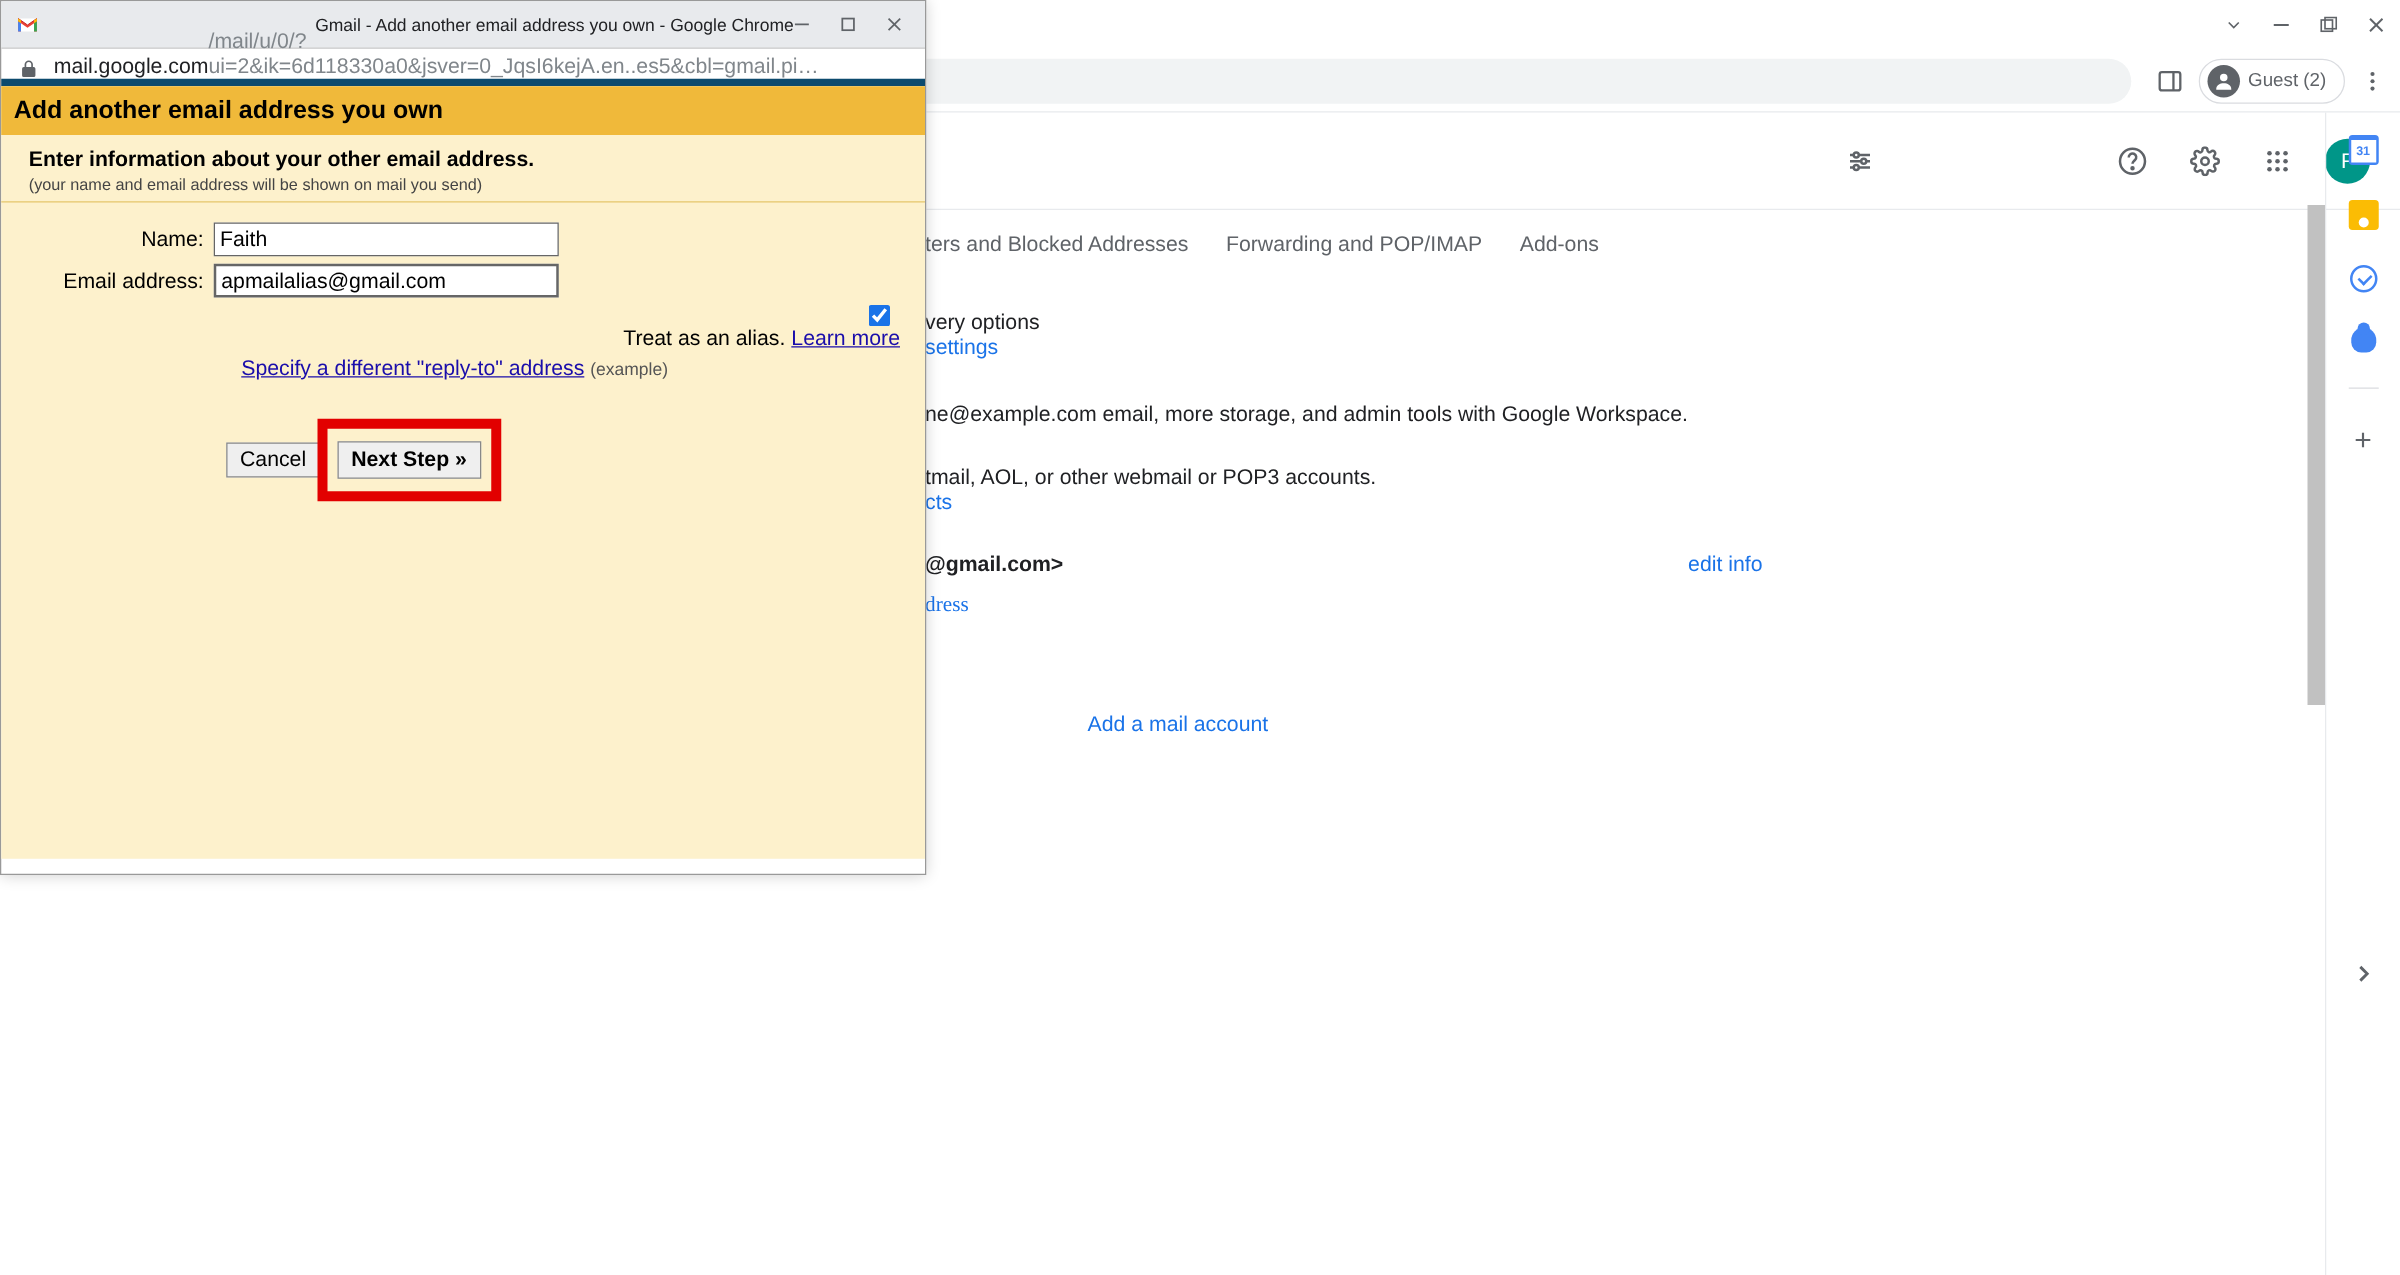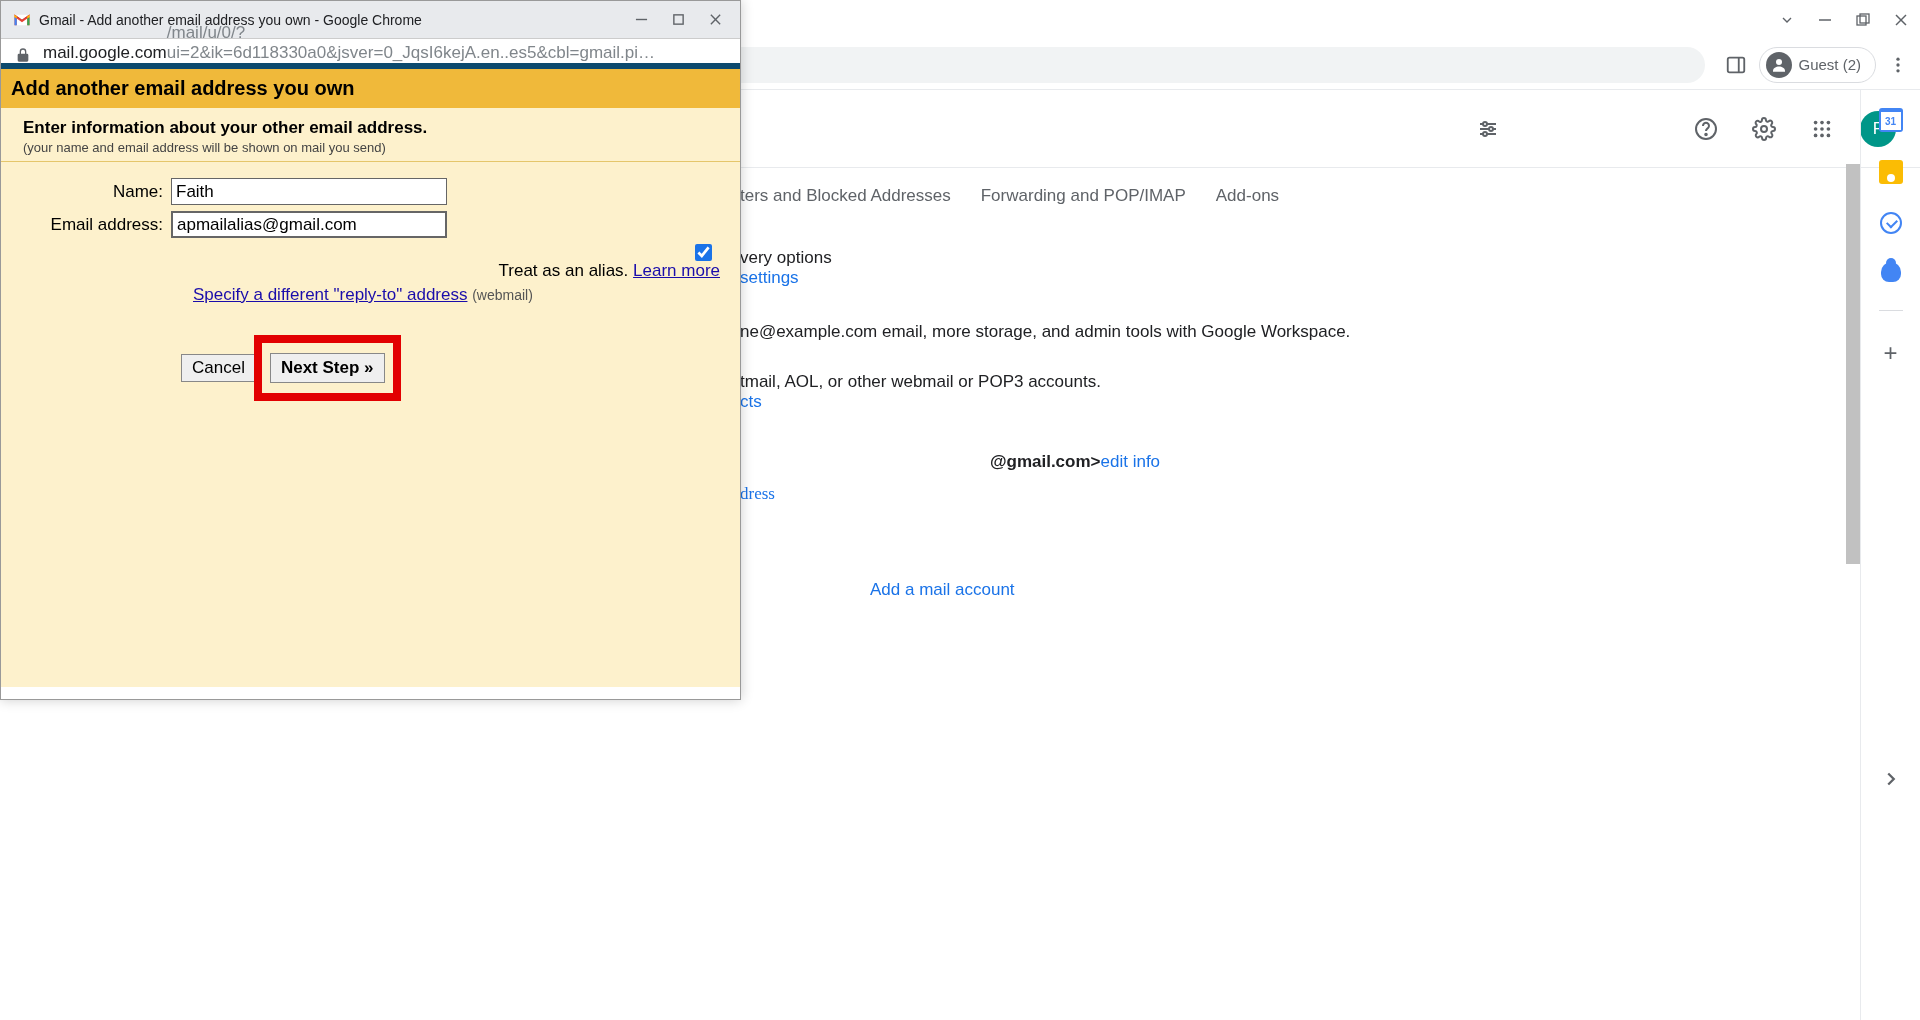--- a/index.html
+++ b/index.html
@@ -36,21 +36,21 @@
   .contacts-icon { width: 20px; height: 20px; background: #4285f4; border-radius: 50% 50% 40% 40%; position: relative; }
   .contacts-icon::before { content:""; position:absolute; width:10px; height:10px; background:#4285f4; border-radius:50%; top:-4px; left:5px;}
   .sp-divider { width: 24px; height: 1px; background: #dadce0; }
   .plus-icon { font-size: 24px; font-weight: 400; color: #5f6368; }
 
   .bg-scrollbar { position: absolute; right: 60px; top: 164px; width: 14px; height: 400px; background: #c1c1c1; border-radius: 0; }
   .bg-chevron { position:absolute; right:18px; bottom:230px; color:#5f6368; font-size:22px;}
 
   
   .popup-window { position: absolute; top: 0; left: 0; width: 741px; height: 700px; background: #fff; border: 1px solid #999; box-shadow: 0 0 12px rgba(0,0,0,0.2); }
-  .popup-titlebar { height: 38px; background: #e8eaed; display: flex; align-items: center; padding: 0 8px; border-bottom: 1px solid #ccc; }
+  .popup-titlebar { height: 38px; background: #e8eaed; display: flex; align-items: center; padding: 0 8px; border-bottom: 1px solid #ccc; text-align: right; }
   .gmail-favicon { width: 18px; height: 14px; margin-right: 8px; margin-left:4px; }
   .popup-title { font-size: 14px; color: #202124; flex: 1; white-space: nowrap; overflow: hidden; }
   .popup-winctl { display: flex; gap: 24px; padding-right: 10px; color: #5f6368; font-size:15px;}
   .popup-addr { height: 30px; display: flex; align-items: flex-end; padding: 0 14px; border-bottom: 6px solid #0c4a6e; font-size: 17px; }
   .lock { margin-right: 12px; color:#5f6368; }
   .url-host { color: #202124; }
   .url-path { color: #80868b; }
 
   .popup-body { background: #fdf1cc; height: calc(100% - 80px); }
   .popup-yellow-header { background: #f0b93a; color: #000; font-size: 20px; font-weight: bold; padding: 8px 10px; }
@@ -176,21 +176,21 @@
   </div>
 
   <div class="bg-content">
     <div style="margin-left:410px;">
       <div>very options</div>
       <div class="bg-link">settings</div>
     </div>
     <div style="margin-top:34px; margin-left:410px;">ne@example.com email, more storage, and admin tools with Google Workspace.</div>
     <div style="margin-top:30px; margin-left:410px;">tmail, AOL, or other webmail or POP3 accounts.</div>
     <div class="bg-link" style="margin-left:410px;">cts</div>
-    <div style="margin-top:40px; margin-left:410px; display:flex; justify-content:center; padding-right:510px;">
+    <div style="margin-top:30px; margin-left:410px; display:flex; justify-content:space-between; padding-right:510px;">
       <span style="font-weight:bold;">@gmail.com&gt;</span>
       <span class="bg-link">edit info</span>
     </div>
     <div class="bg-link" style="margin-top:12px; margin-left:410px;font-family:Liberation Serif, serif;">dress</div>
     <div class="bg-row1" style="margin-top:66px;">
       <span style="font-weight:bold; width:180px;">Check mail from other accounts:</span>
       <span class="bg-link">Add a mail account</span>
     </div>
     <div class="bg-link">Learn more</div>
   </div>
@@ -267,21 +267,21 @@
       <div class="form-row">
         <span class="form-label">Email address:</span>
         <input class="form-input" style="border-width: 2px;" type="text" value="apmailalias@gmail.com">
       </div>
       <div class="form-checkbox-row">
         <input type="checkbox" class="form-checkbox" checked="" style="">
         <span class="checkbox-label"><span>Treat as an alias.</span> <a href="#" class="learn-link">Learn more</a></span>
       </div>
       <div class="reply-to-row">
         <a href="#" class="reply-link">Specify a different "reply-to" address</a>
-        <span class="optional">(webmail)</span>
+        <span class="optional">(example)</span>
       </div>
       <div class="button-row">
         <button class="btn">Cancel</button>
         <span class="highlight-box">
           <button class="btn btn-next">Next Step »</button>
         </span>
       </div>
     </div>
   </div>
 </div>

